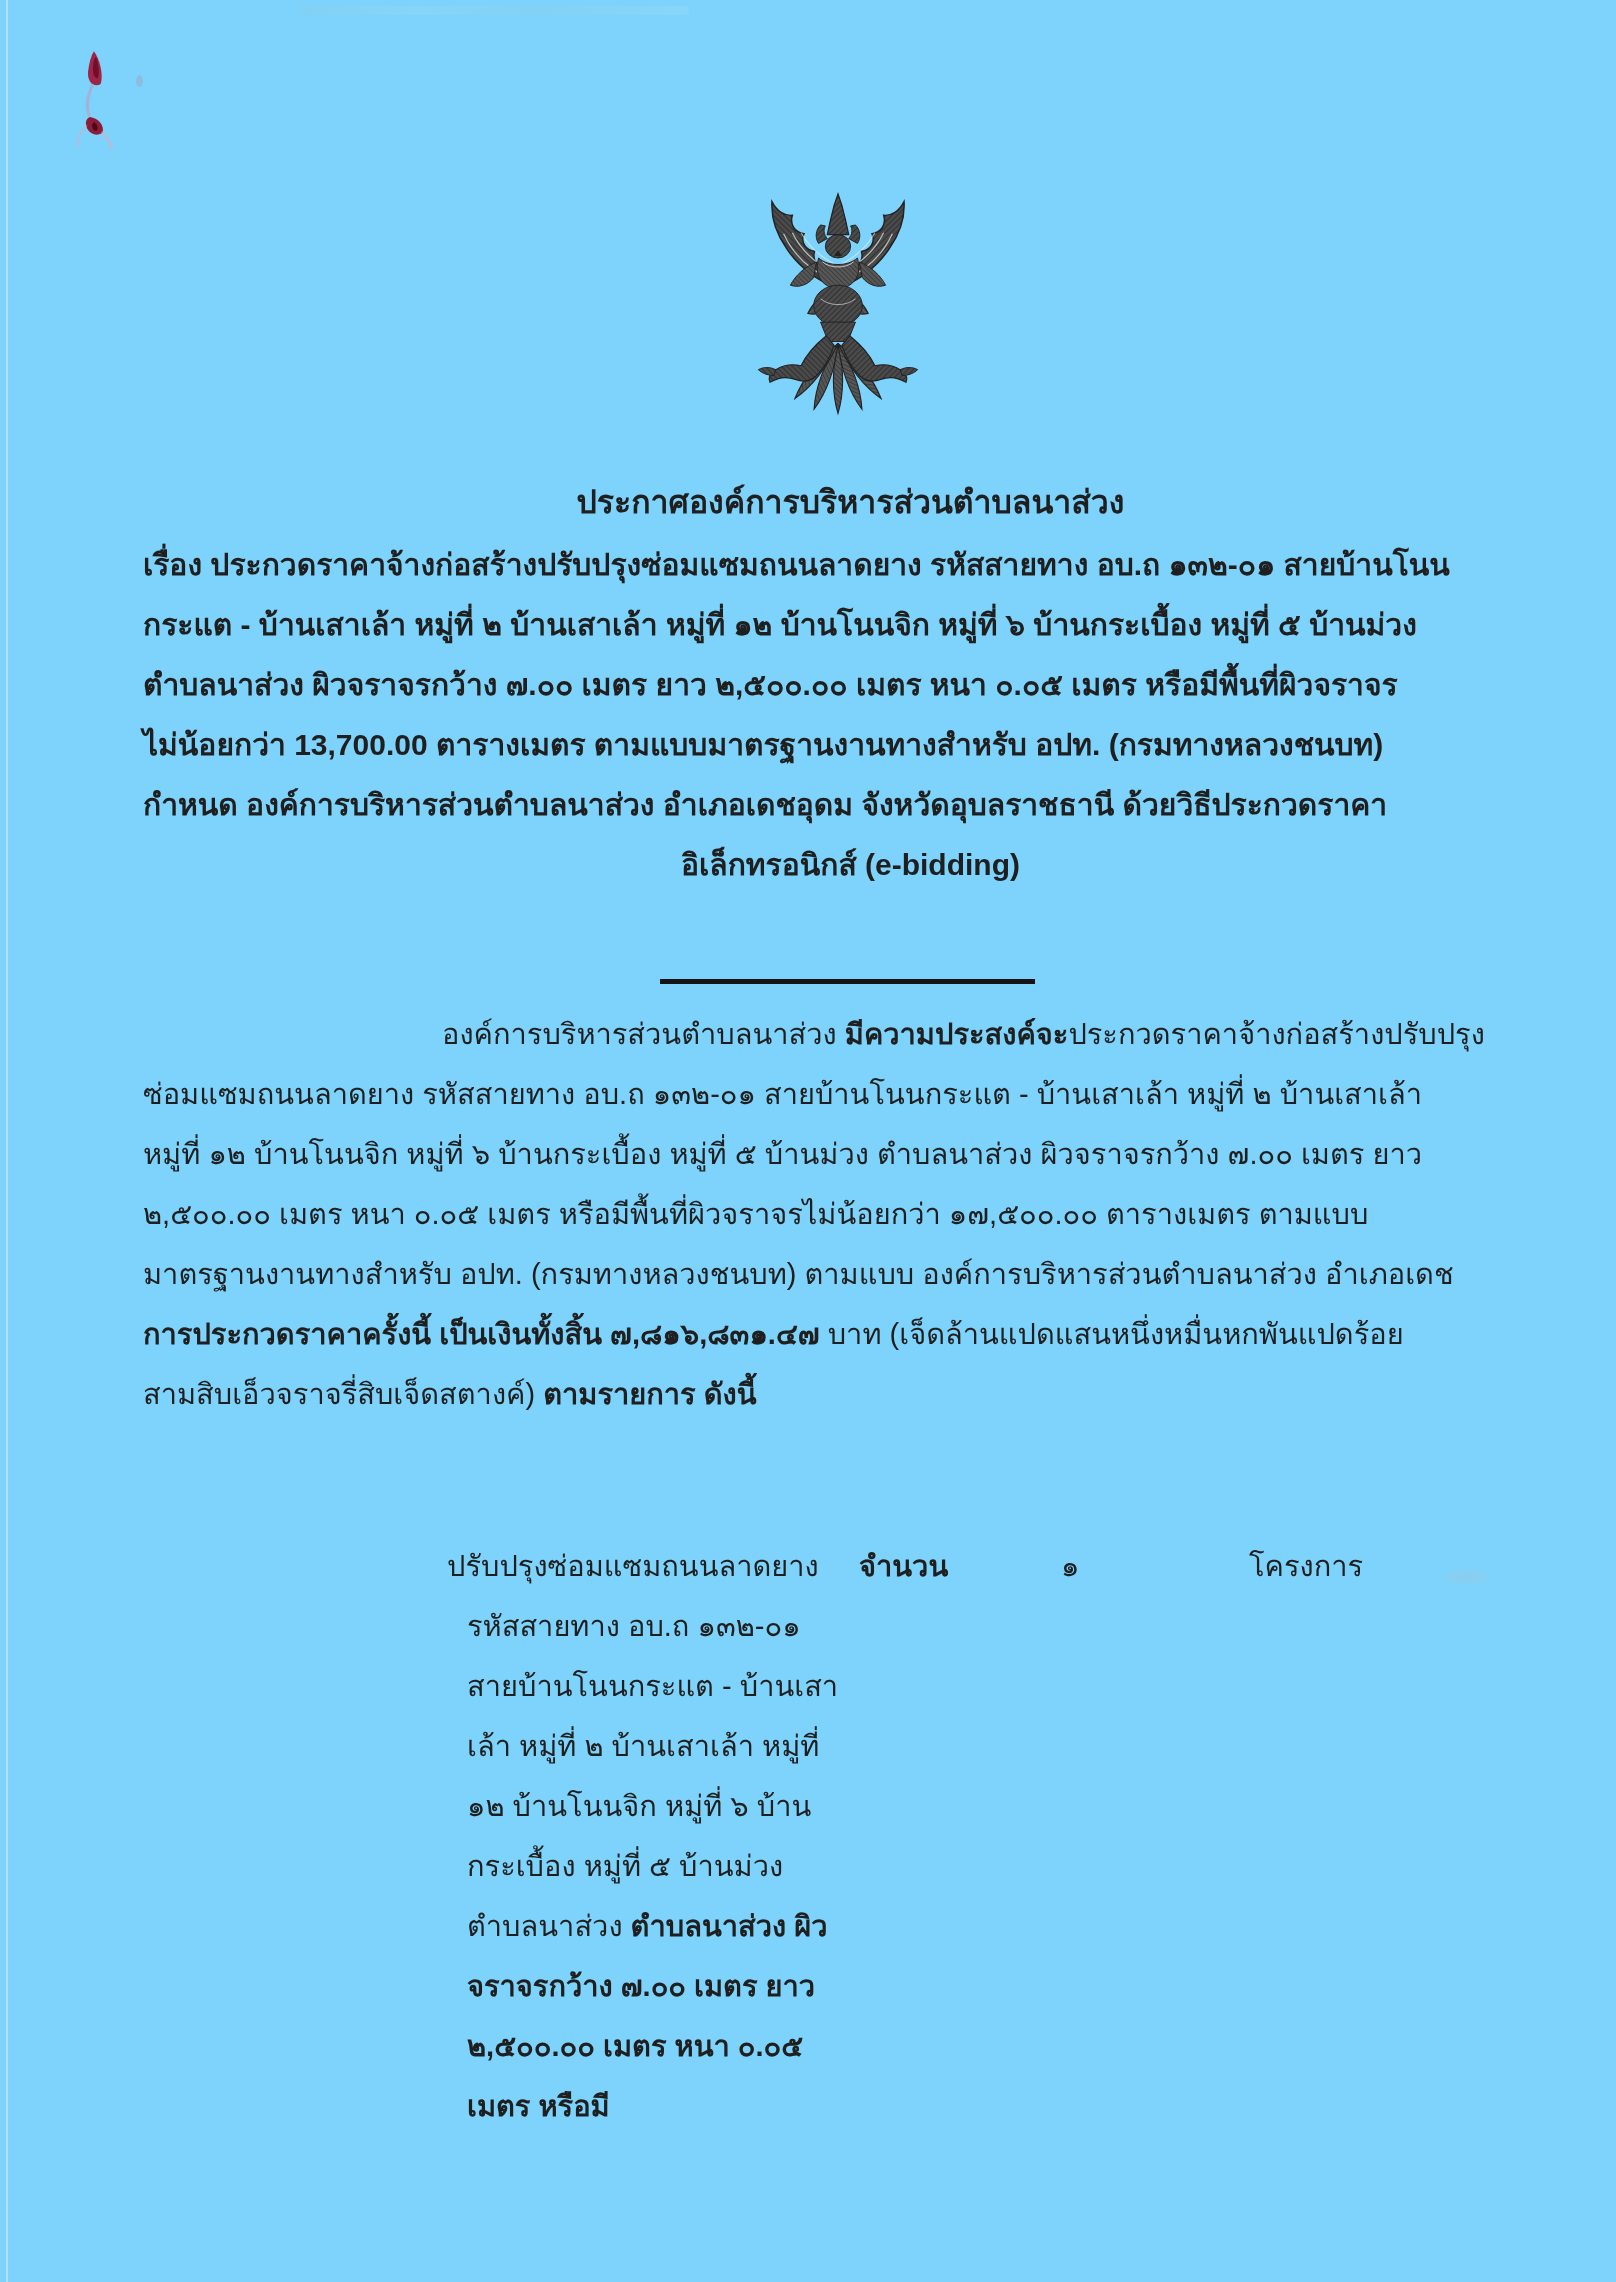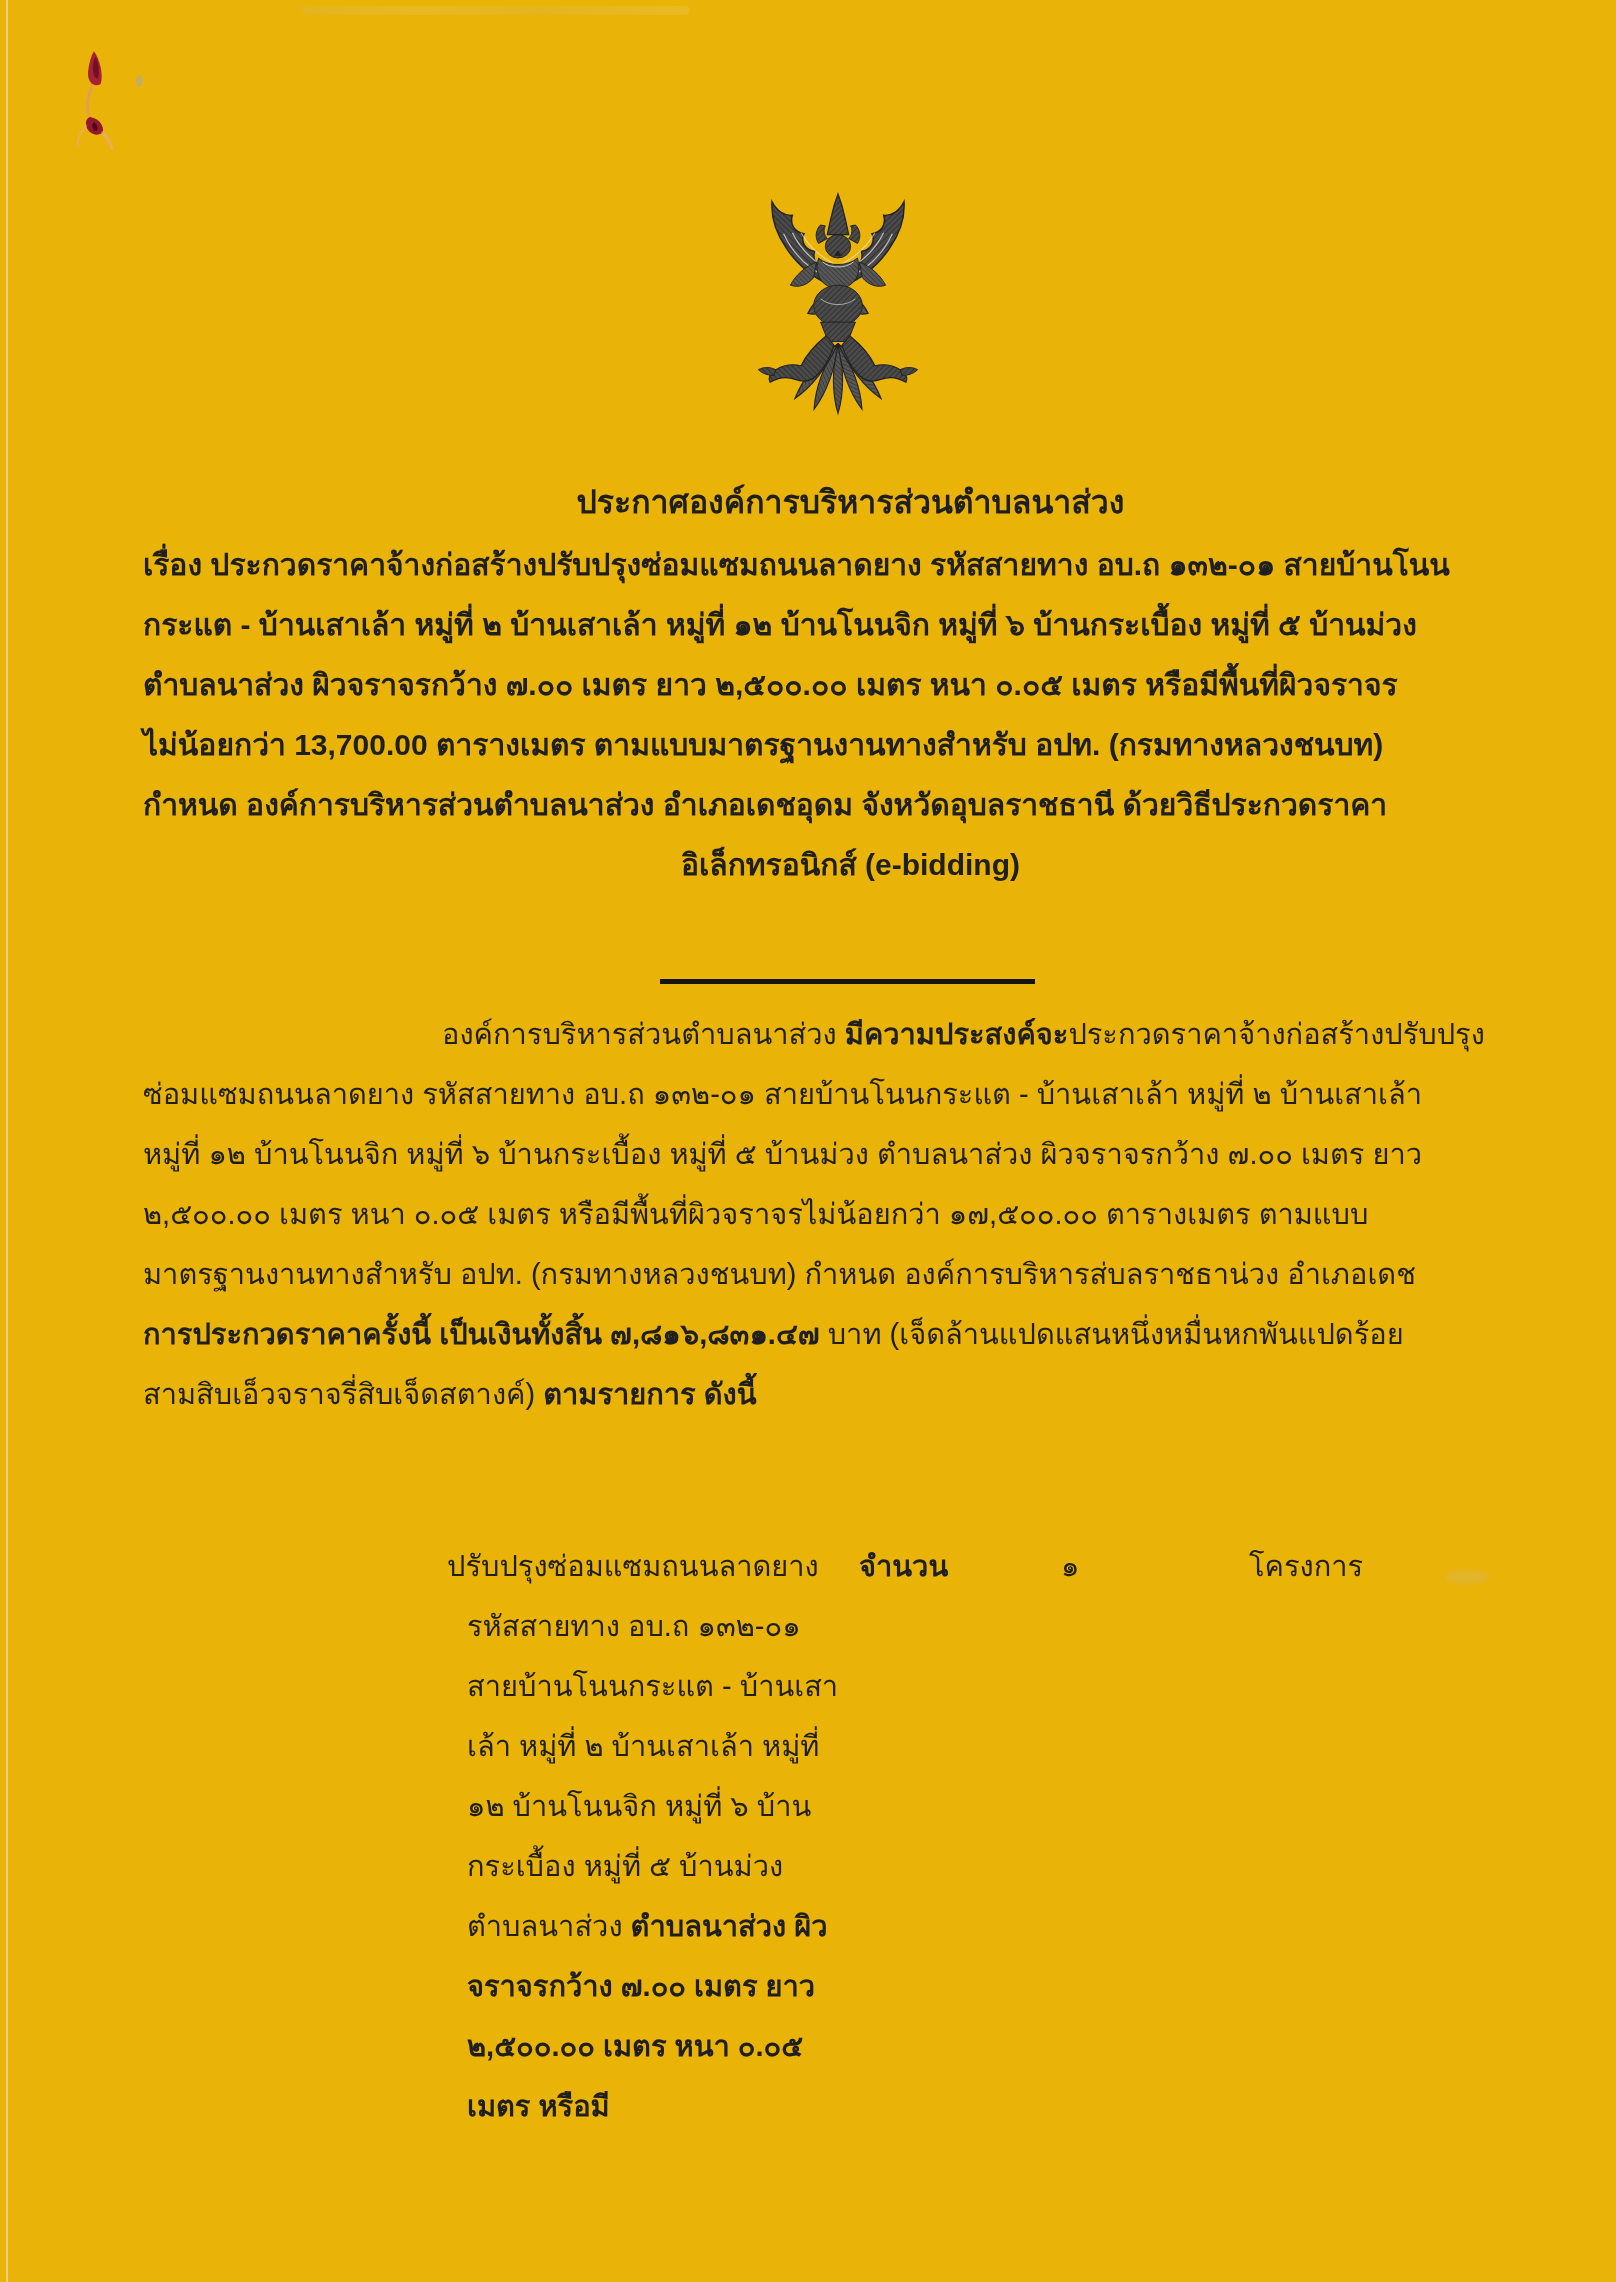--- a/index.html
+++ b/index.html
@@ -4,21 +4,21 @@
 <style>
   :root{
     --text:#1f1f1f;
     --divider:#141414;
     --emblem:#3a3a3a;
   }
   html,body{margin:0;padding:0;background:#ffffff;}
   .page{
     position:relative;
     width:1617px;height:2282px;
-    background:#eab308;
+    background:#7dd3fc;
     color:var(--text);
     font-family:"Liberation Sans", sans-serif;
     overflow:hidden;
   }
   .scan-edge{position:absolute;left:5.8px;top:0;width:1.9px;height:100%;background:#e6e6ea;opacity:.55;}
   .scan-smudge-top{position:absolute;left:301px;top:5.8px;width:388px;height:9.7px;
     background:linear-gradient(90deg,#b9b9b9,#dddddd 30%,#bdbdbd 60%,#e6e6e6);
     opacity:.12;border-radius:3.9px;}
   .scan-smudge-right{position:absolute;left:1444px;top:1570px;width:45px;height:13.6px;
     background:#b9bcc6;opacity:.18;border-radius:50%;filter:blur(1.9px);}
@@ -142,21 +142,21 @@
     </div>
   <div class="subject-last">อิเล็กทรอนิกส์ (e-bidding)</div>
 
   <div class="divider"></div>
 
   <div id="bodyPara">
       <div class="bline indent"><span>องค์การบริหารส่วนตำบลนาส่วง </span><span class="b">มีความประสงค์จะ</span><span>ประกวดราคาจ้างก่อสร้างปรับปรุง</span></div>
       <div class="bline"><span>ซ่อมแซมถนนลาดยาง รหัสสายทาง อบ.ถ ๑๓๒-๐๑ สายบ้านโนนกระแต - บ้านเสาเล้า หมู่ที่ ๒ บ้านเสาเล้า</span></div>
       <div class="bline"><span>หมู่ที่ ๑๒ บ้านโนนจิก หมู่ที่ ๖ บ้านกระเบื้อง หมู่ที่ ๕ บ้านม่วง ตำบลนาส่วง ผิวจราจรกว้าง ๗.๐๐ เมตร ยาว</span></div>
       <div class="bline"><span>๒,๕๐๐.๐๐ เมตร หนา ๐.๐๕ เมตร หรือมีพื้นที่ผิวจราจรไม่น้อยกว่า ๑๗,๕๐๐.๐๐ ตารางเมตร ตามแบบ</span></div>
-      <div class="bline"><span>มาตรฐานงานทางสำหรับ อปท. (กรมทางหลวงชนบท) กำหนด องค์การบริหารส่บลราชธาน่วง อำเภอเดช</span></div>
+      <div class="bline"><span>มาตรฐานงานทางสำหรับ อปท. (กรมทางหลวงชนบท) ตามแบบ องค์การบริหารส่วนตำบลนาส่วง อำเภอเดช</span></div>
       <div class="bline"><span class="b">การประกวดราคาครั้งนี้ เป็นเงินทั้งสิ้น ๗,๘๑๖,๘๓๑.๔๗</span><span>  บาท (เจ็ดล้านแปดแสนหนึ่งหมื่นหกพันแปดร้อย</span></div>
       <div class="bline"><span>สามสิบเอ็วจราจรี่สิบเจ็ดสตางค์) </span><span class="b">ตามรายการ ดังนี้</span></div>
     </div>
 
   <div id="itemRow">
     <span class="item-name">ปรับปรุงซ่อมแซมถนนลาดยาง</span>
     <span class="item-qty-label">จำนวน</span>
     <span class="item-qty">๑</span>
     <span class="item-unit">โครงการ</span>
   </div>

